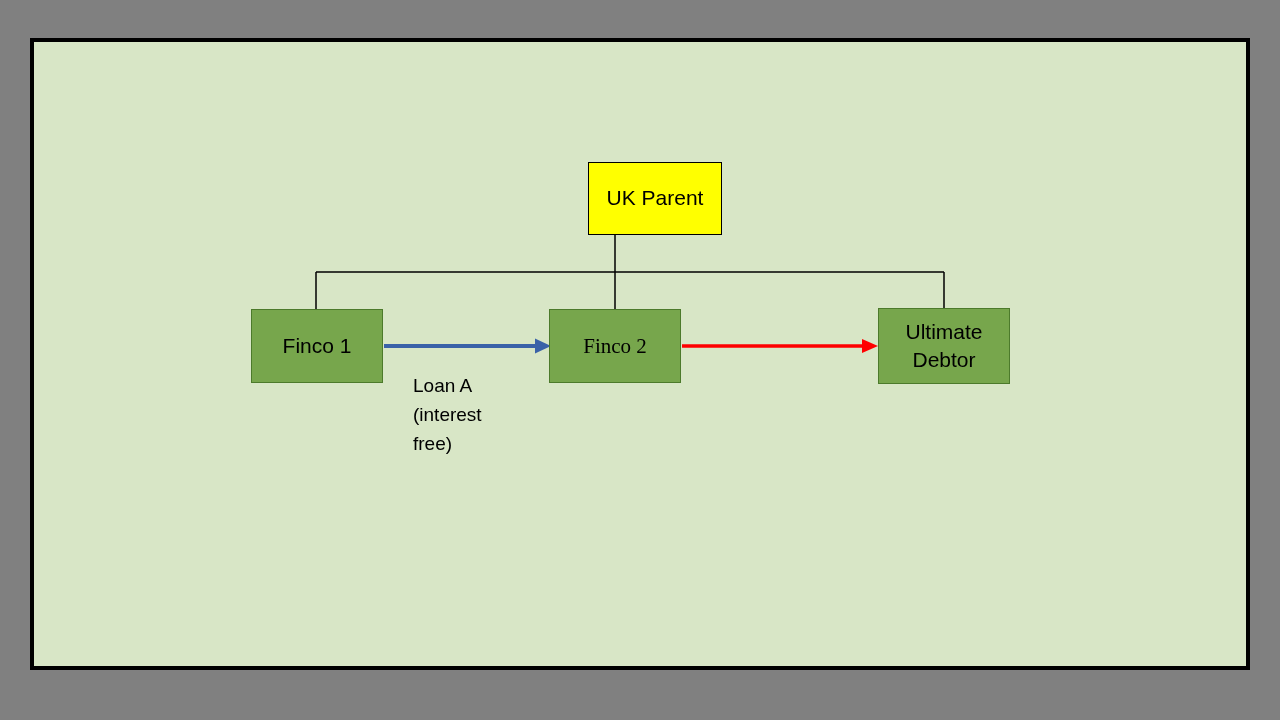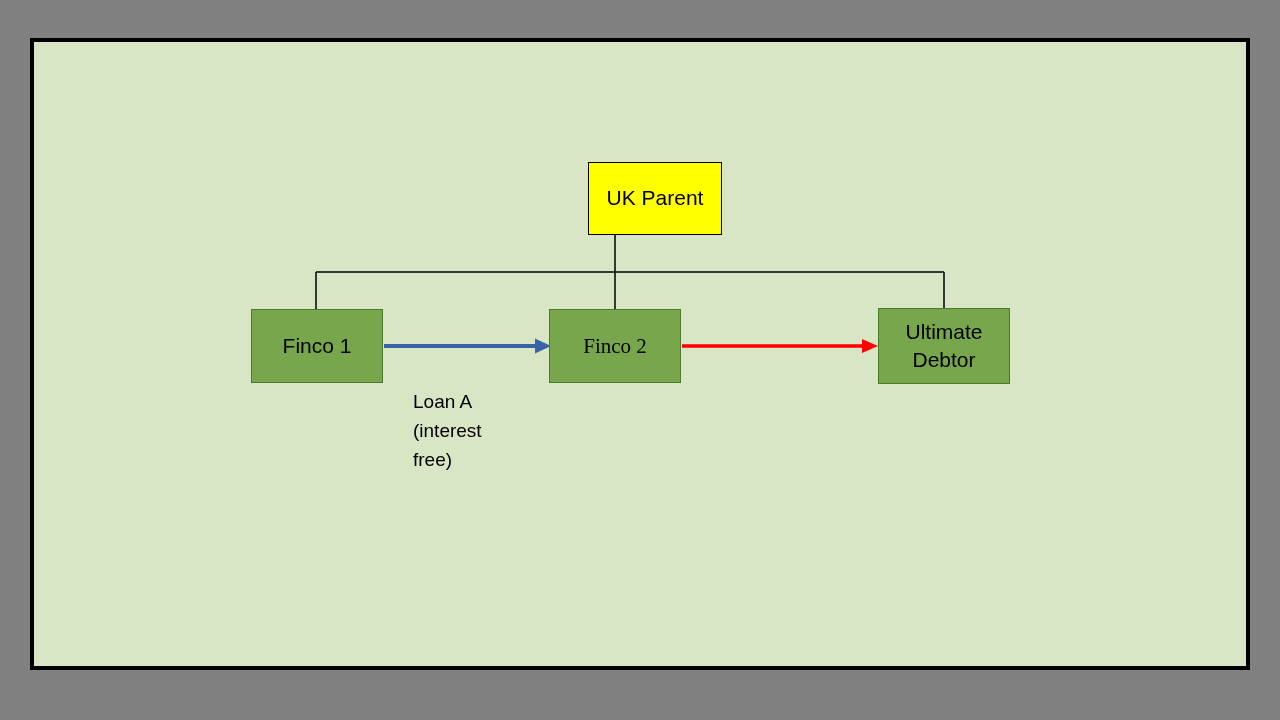--- a/index.html
+++ b/index.html
@@ -60,21 +60,20 @@
   #uk-parent       { left: 548px; top: 162px; width: 134px; height: 73px; margin-left: 40px; }
   #finco1          { left: 251px; top: 309px; width: 132px; height: 74px; }
   #finco2          { left: 549px; top: 309px; width: 132px; height: 74px; font-family: Liberation Serif, serif; }
   #ultimate-debtor { left: 878px; top: 308px; width: 132px; height: 76px; padding: 0 8px; }
   .arrow-label {
     position: absolute;
     font-size: 19px;
     line-height: 29px;
     color: var(--text);
     white-space: pre-line;
-    margin-top: 16px;
   }
   #loan-a-label { left: 413px; top: 371px; }
   #loan-b-label { left: 718px; top: 371px; }
 </style>
 </head>
 <body>
 
 <div class="stage">
 
   <div class="slide"></div>

